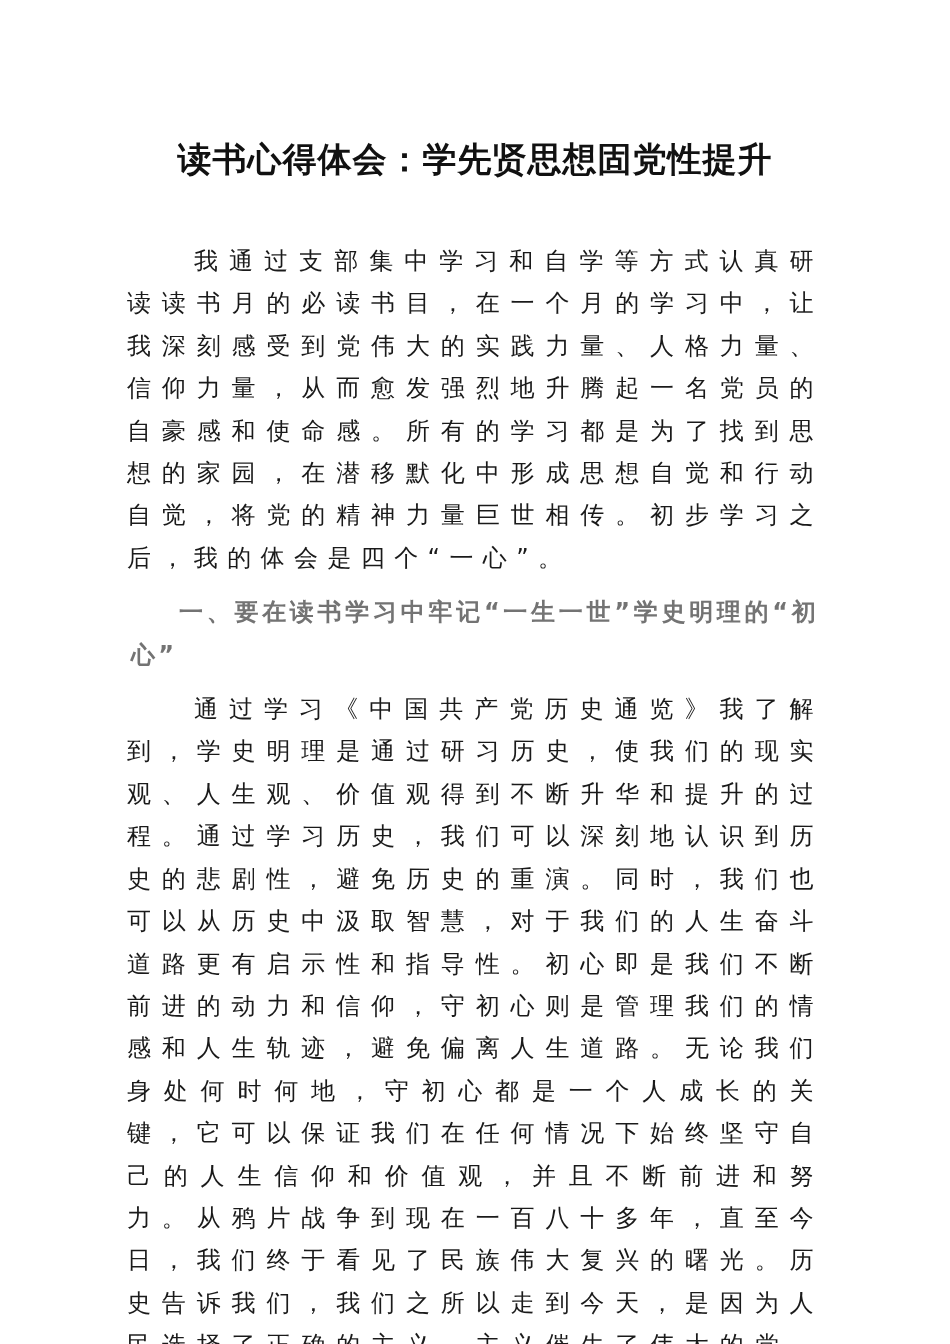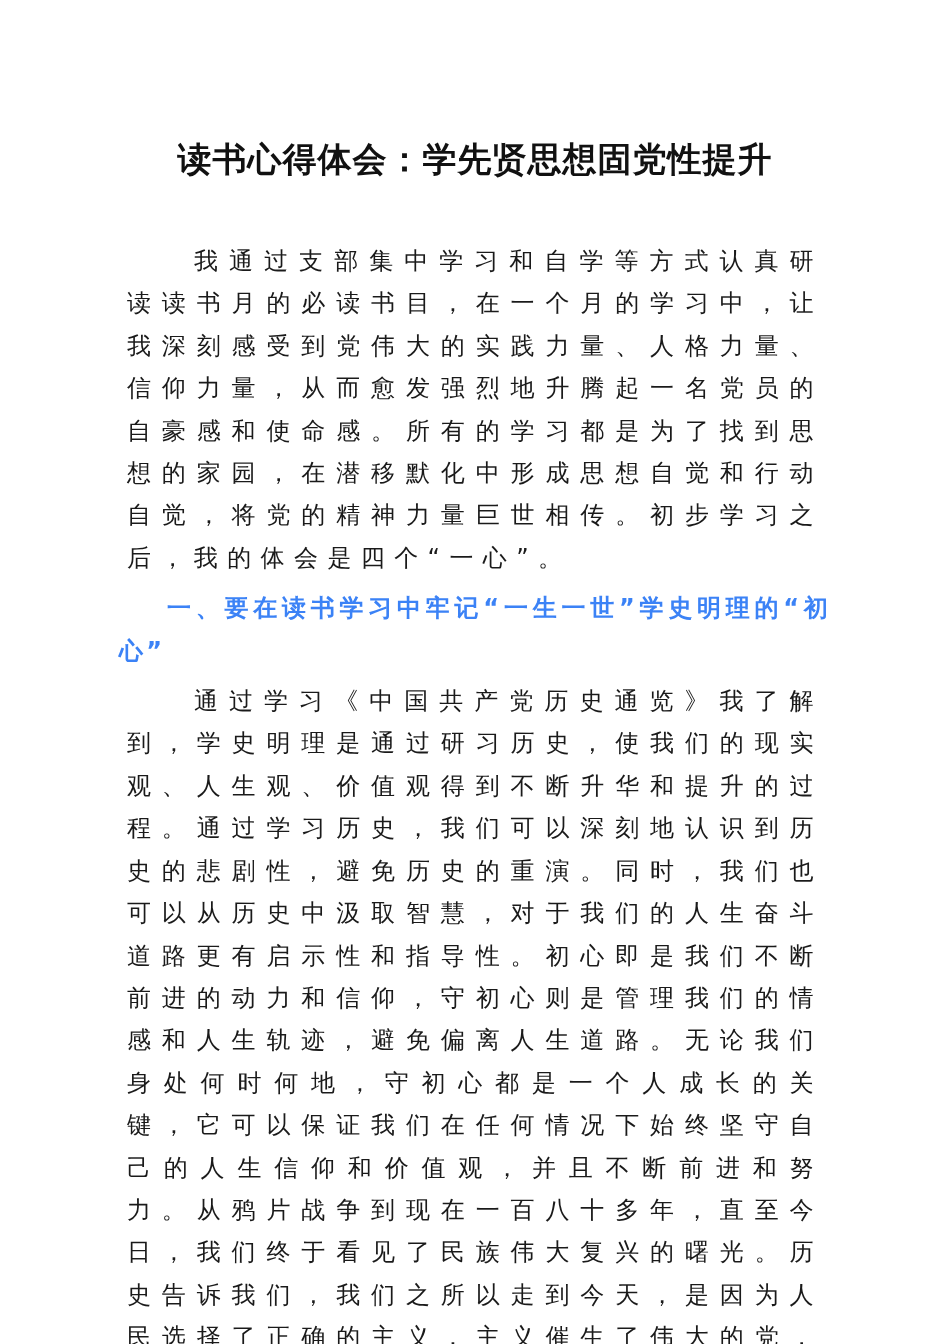--- a/index.html
+++ b/index.html
@@ -44,25 +44,25 @@
       color: #1a1a1a;
       letter-spacing: 9.4px;
       text-align: justify;
     }
     .para {
       margin: 8px;
       text-indent: 67px;
       word-break: break-all;
     }
     .heading {
-      margin: 0;
+      margin: 12px;
       text-indent: 48px;
       font-weight: bold;
       letter-spacing: 3.2px;
-      color: #3b82f6;
+      color: #737373;
     }
   </style>
 </head>
 <body>
 
 <div class="page">
   <div class="title">读书心得体会：学先贤思想固党性提升</div>
 
   <div class="body-text">
     <p class="para">我通过支部集中学习和自学等方式认真研读读书月的必读书目，在一个月的学习中，让我深刻感受到党伟大的实践力量、人格力量、信仰力量，从而愈发强烈地升腾起一名党员的自豪感和使命感。所有的学习都是为了找到思想的家园，在潜移默化中形成思想自觉和行动自觉，将党的精神力量巨世相传。初步学习之后，我的体会是四个“一心”。</p>

